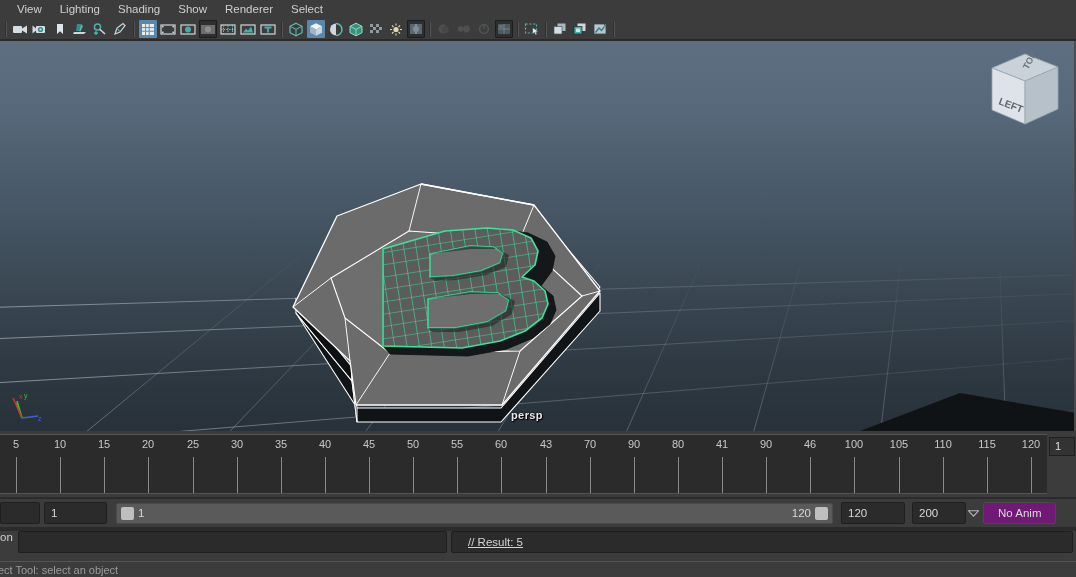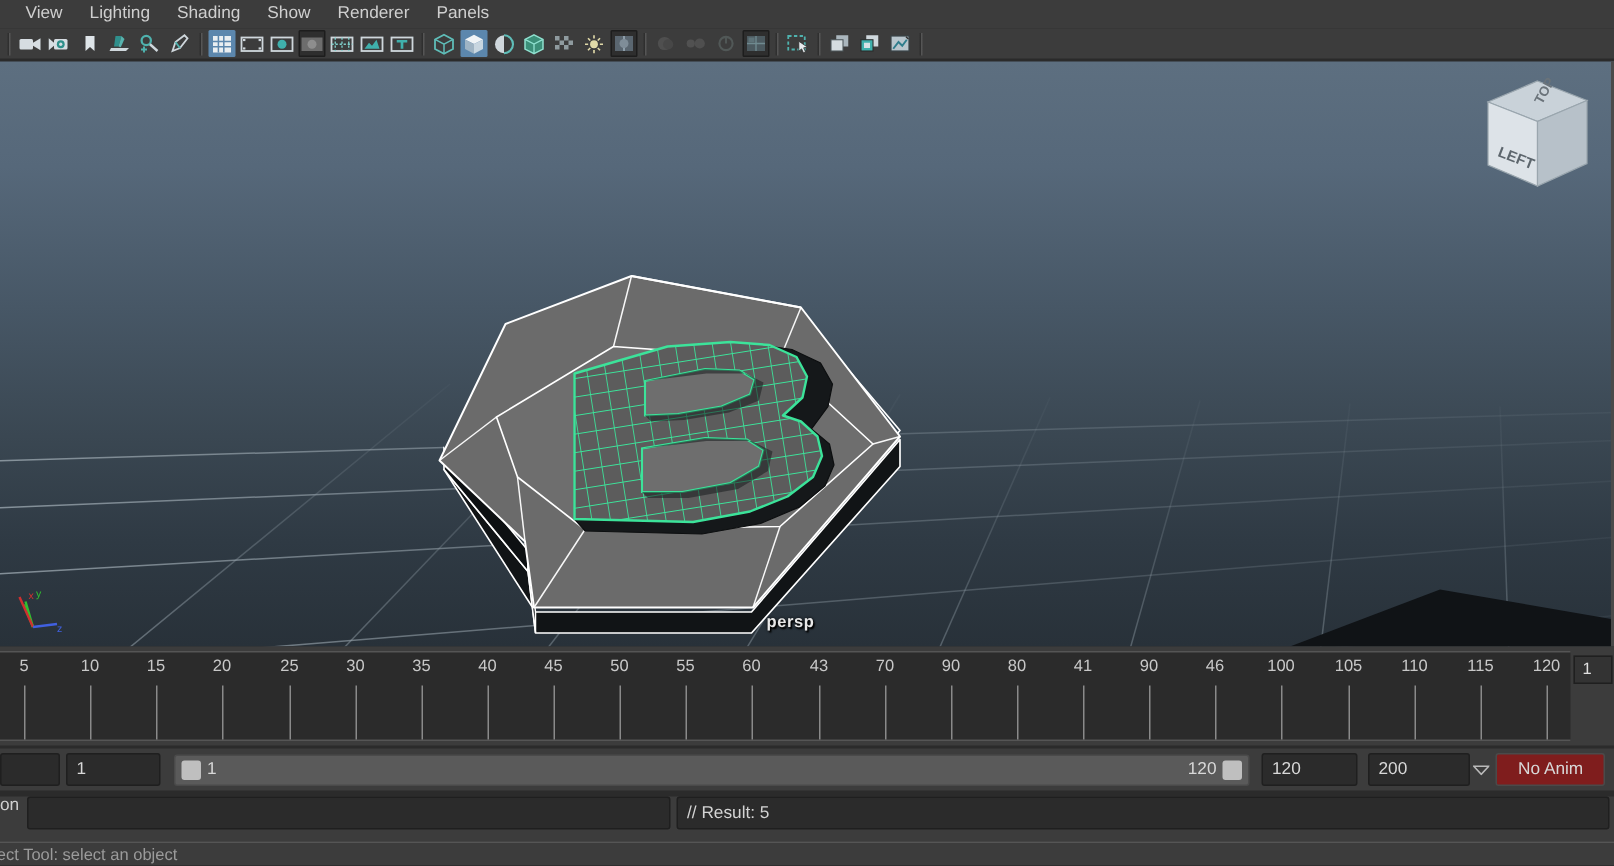--- a/index.html
+++ b/index.html
@@ -113,22 +113,22 @@
     position:absolute; left:0; top:531px; width:1076px; height:30px;
     background:#3c3c3c; display:flex; align-items:flex-start;
   }
   .cmd-label{ color:#d0d0d0; font-size:11.5px; padding-left:0px; width:18px; overflow:hidden; }
   .cmd-input{
     background:#2b2b2b; border:1px solid #1f1f1f; height:22px; border-radius:2px;
     color:#ddd; font-size:11.5px; padding:0 5px; line-height:20px;
   }
   .cmd-result{
     background:#2b2b2b; border:1px solid #1f1f1f; height:22px; border-radius:2px;
-    color:#d4d4d4; font-size:11.5px; padding:0 6px; line-height:20px;
-    display:flex; align-items:center;
+    color:#d4d4d4; font-size:11.5px; padding:0 16px; line-height:20px;
+    display:flex; align-items:center;text-decoration:underline;
   }
 
   
   .statusbar{
     position:absolute; left:0; top:561px; width:1076px; height:16px;
     background:#3c3c3c; border-top:1px solid #555;
     color:#9b9b9b; font-size:11px; line-height:16px; overflow:hidden;
   }
   .statusbar span{ position:relative; left:-18px; }
 </style>
@@ -136,21 +136,21 @@
 <body>
 
 <div id="app">
 
   <div class="menubar">
     <div class="menu-item">View</div>
     <div class="menu-item">Lighting</div>
     <div class="menu-item">Shading</div>
     <div class="menu-item">Show</div>
     <div class="menu-item">Renderer</div>
-    <div class="menu-item">Panels</div>
+    <div class="menu-item">Select</div>
   </div>
 
   <div class="toolbar">
 
     <div class="tb-sep"></div>
 
     <div class="tb-btn">
       <svg width="16" height="14" viewBox="0 0 16 14">
           <rect x="1" y="4" width="9" height="7" rx="1" fill="#d6dde2"></rect>
           <path d="M10 6.5 L15 3.5 L15 11.5 L10 8.5 Z" fill="#d6dde2"></path>
@@ -621,29 +621,29 @@
         <span>1</span>
       </div>
       <div class="rs-right">
         <span>120</span>
         <div class="rs-handle"></div>
       </div>
     </div>
 
     <div class="fld" style="width:64px;height:22px;margin-left:8px;">120</div>
 
-    <div class="fld" style="width:68px;height:22px;margin-left:7px;">200</div>
+    <div class="fld" style="width:54px;height:22px;margin-left:7px;">200</div>
 
     <div class="dropdown-arrow">
       <svg width="11" height="7" viewBox="0 0 11 7">
           <path d="M0.5 0.8 L10.5 0.8 L5.5 6.2 Z" fill="none" stroke="#b9b9b9" stroke-width="1.1"></path>
         </svg>
     </div>
 
-    <div class="fld" style="height:22px;margin-left:3px;padding:0 14px;border-color:#4a4a4a;background:#7f1d1d;white-space:nowrap;">No Anim</div>
+    <div class="fld" style="height:22px;margin-left:3px;padding:0 14px;border-color:#4a4a4a;background:#701a75;white-space:nowrap;">No Anim</div>
   </div>
 
   <div class="cmdrow">
     <div class="cmd-label">on</div>
     <input class="cmd-input" style="width: 429px; margin-left: 0px;" placeholder="">
     <div class="cmd-result" style="width:622px;margin-left:4px;">// Result: 5</div>
   </div>
 
   <div class="statusbar">
     <span>Select Tool: select an object</span>

